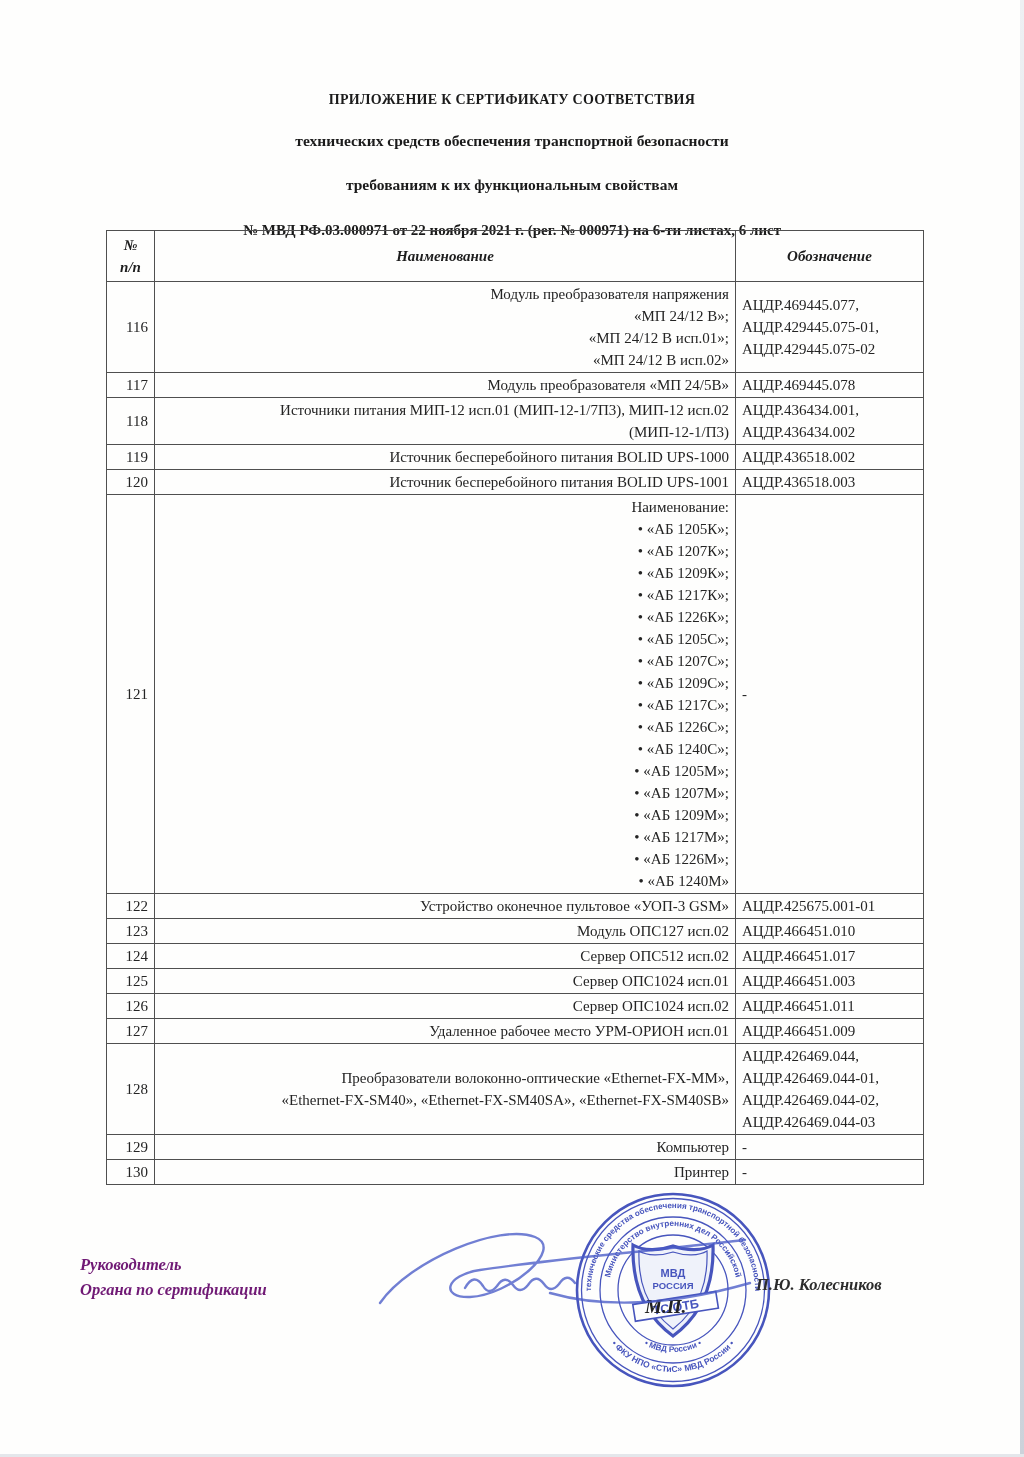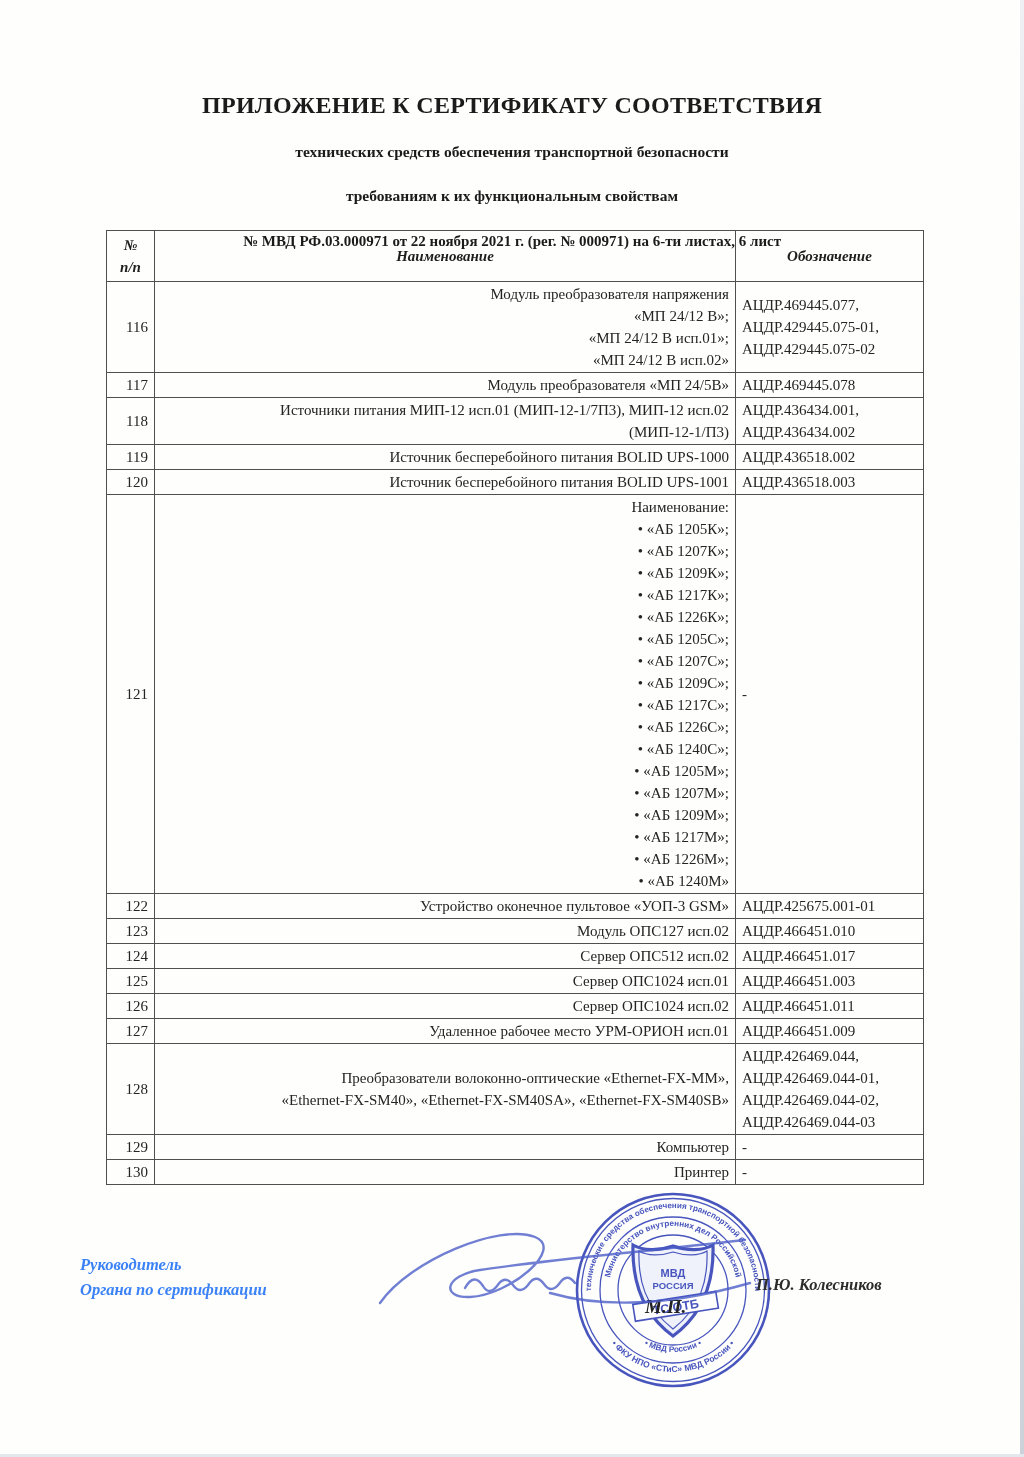--- a/index.html
+++ b/index.html
@@ -9,21 +9,21 @@
     font-family:"Liberation Serif","DejaVu Serif",serif;
     color:#222;overflow:hidden;
   }
   .page{position:absolute;inset:0;background:#fefefd;}
   .edge-r{position:absolute;top:0;right:0;width:4px;height:100%;
     background:linear-gradient(to bottom,#eef0f3,#ccd2da);}
   .edge-b{position:absolute;bottom:0;left:0;width:100%;height:3px;background:#e4e7eb;}
 
   
   .doc-header{position:absolute;top:92px;left:0;width:100%;text-align:center;color:#1b1b1b;}
-  .title-main{font-size:24px;font-weight:bold;letter-spacing:.3px;margin-bottom:5px;text-align:center;}
+  .title-main{font-size:14px;font-weight:bold;letter-spacing:.3px;margin-bottom:5px;text-align:center;}
   .title-sub{font-size:15.5px;font-weight:bold;line-height:22px;margin-top:22px;}
   .reg-line{font-size:15px;font-weight:bold;margin-top:26px;}
 
   
   table.cert{
     position:absolute;left:106px;top:230px;width:817px;
     border-collapse:collapse;table-layout:fixed;
     font-size:15px;color:#242424;
   }
   table.cert col.c1{width:48px;}
@@ -34,21 +34,21 @@
     padding:1px 6px;line-height:22px;
   }
   table.cert thead th{font-style:italic;font-weight:bold;text-align:center;
     padding:3px 4px;color:#1d1d1d;}
   td.num{text-align:right;padding:1px 2px;}
   td.name{text-align:right;padding-left:9px;white-space:pre-line;}
   td.desig{text-align:left;white-space:pre-line;}
 
   
   .sig-role{position:absolute;left:80px;top:1252px;
-    font-weight:bold;font-style:italic;font-size:16.5px;line-height:25px;color:#3b82f6;}
+    font-weight:bold;font-style:italic;font-size:16.5px;line-height:25px;color:#701a75;}
   .sig-name{position:absolute;left:756px;top:1275px;
     font-weight:bold;font-style:italic;font-size:16.5px;color:#2c2c2c;z-index:4;}
   .sig-mp{position:absolute;left:645px;top:1296px;
     font-weight:bold;font-style:italic;font-size:19px;color:#222;z-index:4;}
   svg.stamp{position:absolute;left:563px;top:1180px;width:220px;height:220px;z-index:3;opacity:.92;}
   svg.signature{position:absolute;left:350px;top:1215px;width:420px;height:110px;z-index:5;}
 </style>
 </head>
 <body>
 

